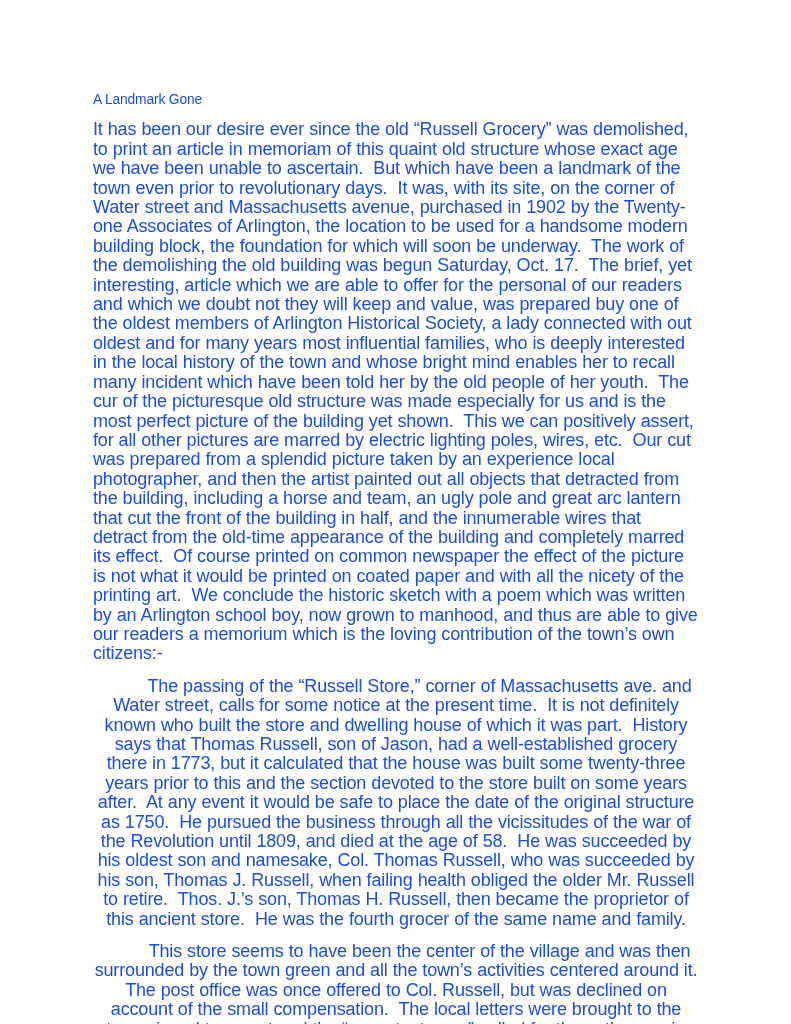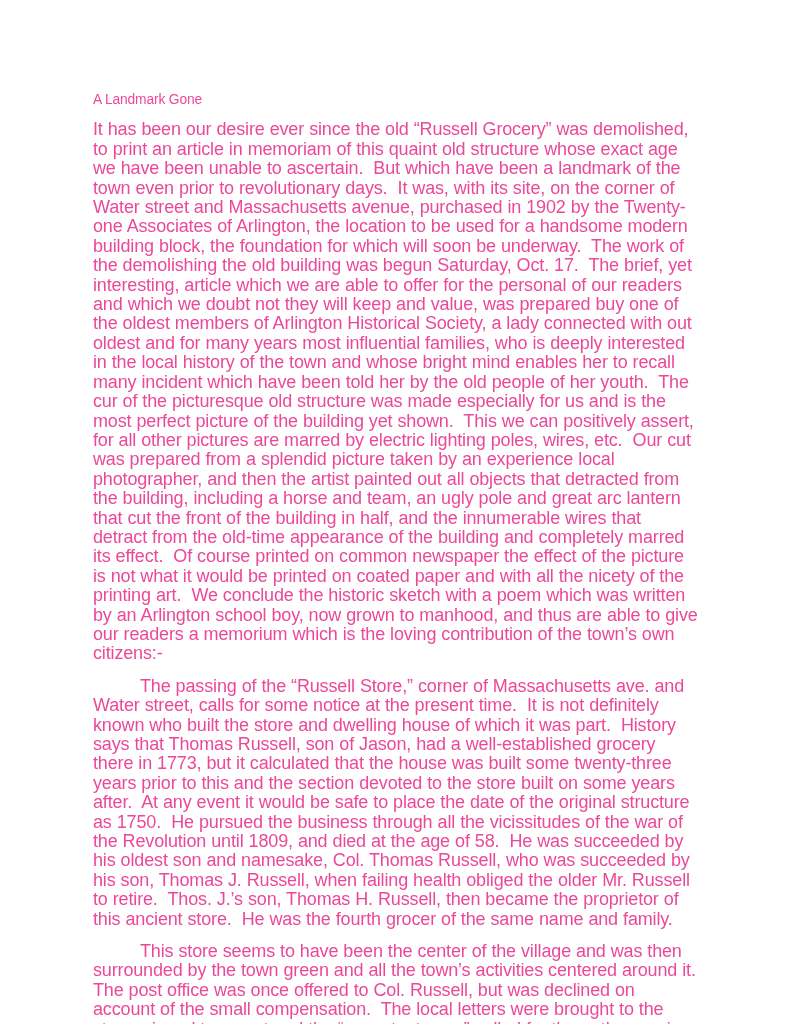--- a/index.html
+++ b/index.html
@@ -9,40 +9,41 @@
   }
   .page {
     position: relative;
     width: 791px;
     height: 1024px;
     background: #ffffff;
     box-sizing: border-box;
     padding: 90px 92px 0 93px;
     overflow: hidden;
     font-family: "Liberation Sans", "DejaVu Sans", sans-serif;
-    color: #ec4899;
+    color: #1d4ed8;
   }
   .doc-title {
     font-size: 13.8px;
     font-weight: normal;
     line-height: 19.4px;
     letter-spacing: -0.15px;
     margin: 0 0 11px 0;
   }
   .body-par {
     font-size: 18px;
     line-height: 19.4px;
     letter-spacing: -0.15px;
     margin: 0 0 13px 0;
     text-align: left;
     white-space: pre-wrap;       
     word-spacing: 0.2px;
   }
   .body-par.indented {
     text-indent: 47px;           
+    text-align: center;
   }
 </style>
 </head>
 <body>
 
 <div class="page">
   <h1 class="doc-title">A Landmark Gone</h1>
 
   <p class="body-par">It has been our desire ever since the old “Russell Grocery” was demolished, to print an article in memoriam of this quaint old structure whose exact age we have been unable to ascertain.  But which have been a landmark of the town even prior to revolutionary days.  It was, with its site, on the corner of Water street and Massachusetts avenue, purchased in 1902 by the Twenty-one Associates of Arlington, the location to be used for a handsome modern building block, the foundation for which will soon be underway.  The work of the demolishing the old building was begun Saturday, Oct. 17.  The brief, yet interesting, article which we are able to offer for the personal of our readers and which we doubt not they will keep and value, was prepared buy one of the oldest members of Arlington Historical Society, a lady connected with out oldest and for many years most influential families, who is deeply interested in the local history of the town and whose bright mind enables her to recall many incident which have been told her by the old people of her youth.  The cur of the picturesque old structure was made especially for us and is the most perfect picture of the building yet shown.  This we can positively assert, for all other pictures are marred by electric lighting poles, wires, etc.  Our cut was prepared from a splendid picture taken by an experience local photographer, and then the artist painted out all objects that detracted from the building, including a horse and team, an ugly pole and great arc lantern that cut the front of the building in half, and the innumerable wires that detract from the old-time appearance of the building and completely marred its effect.  Of course printed on common newspaper the effect of the picture is not what it would be printed on coated paper and with all the nicety of the printing art.  We conclude the historic sketch with a poem which was written by an Arlington school boy, now grown to manhood, and thus are able to give our readers a memorium which is the loving contribution of the town’s own citizens:-</p>
 

